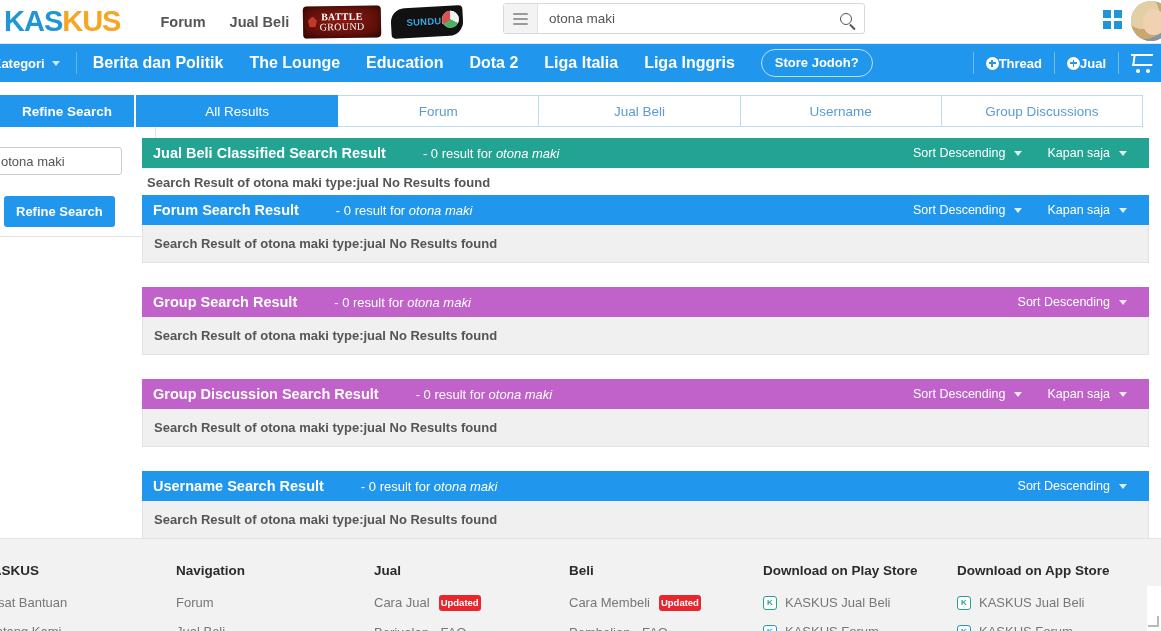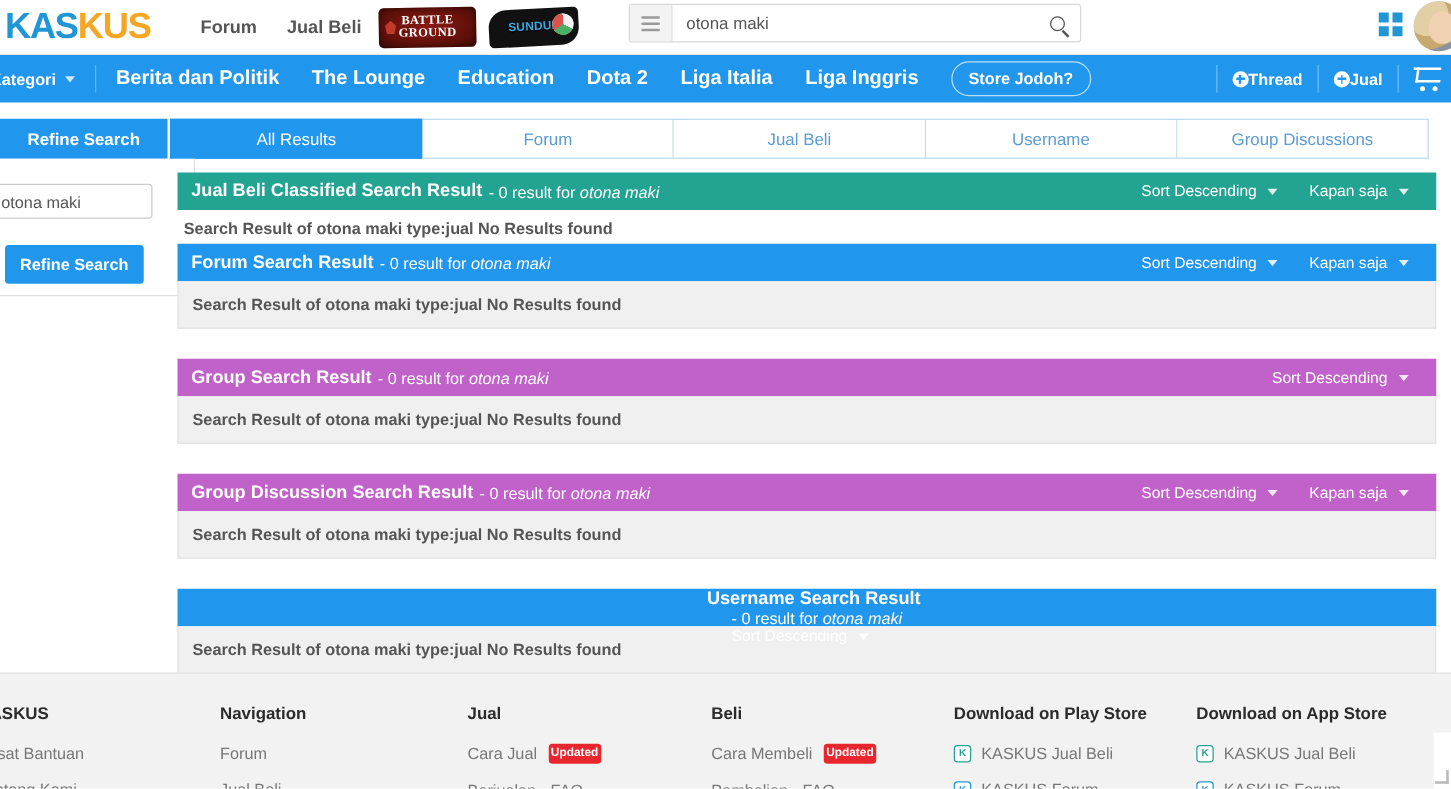--- a/index.html
+++ b/index.html
@@ -27,21 +27,21 @@
 
   .badge-bg {
     width:78px; height:32px; border-radius:4px;
     background: radial-gradient(ellipse at 50% 45%, #8b1a13 0%, #5d1009 70%, #3b0a06 100%);
     display:flex; flex-direction:column; align-items:center; justify-content:center;
     position:relative; transform: rotate(-1deg);
     box-shadow: inset 0 0 6px rgba(0,0,0,.5);
   }
   .badge-bg .bg-l1 { color:#fff; font-size:10px; font-weight:bold; line-height:10px; letter-spacing:.3px;
     font-family:"Liberation Serif", serif; }
-  .badge-bg .bg-l2 { color:#fff; font-size:10px; font-weight:bold; line-height:10px; letter-spacing:.3px;
+  .badge-bg .bg-l2 { color:#fff; font-size:10px; font-weight:normal; line-height:10px; letter-spacing:.3px;
     font-family:"Liberation Serif", serif; }
   .badge-bg .dot { position:absolute; left:5px; top:10px; width:9px; height:11px; background:#c03a2b;
      clip-path: polygon(50% 0,100% 38%,82% 100%,18% 100%,0 38%); }
 
   .badge-si {
     width:72px; height:30px; border-radius:14px 4px 14px 4px;
     background:#111; display:flex; align-items:center; justify-content:center;
     position:relative; transform: rotate(-3deg); overflow:hidden;
   }
   .badge-si .si-txt { color:#3ea8e0; font-size:9.5px; font-weight:bold; line-height:10px; text-align:center;
@@ -119,21 +119,21 @@
   .sb-input { width:130px; height:28px; border:1px solid #ccc; border-radius:3px; background:#fff;
     margin-left:-8px; padding-left:8px; font-size:13px; color:#555; outline:none;
     font-family:"Liberation Sans", sans-serif; }
   .sb-btn { margin-top:21px; margin-left:4px; background:#2196ed; color:#fff; border:none; border-radius:3px;
     padding:8px 12px; font-size:13px; font-weight:bold; cursor:pointer;
     font-family:"Liberation Sans", sans-serif; }
 
   
   .results { position:absolute; left:142px; top:138px; width:1007px; }
   .rblock { margin-bottom:0; }
-  .rbar { height:30px; display:flex; align-items:center; padding:0 0 0 11px; color:#fff; }
+  .rbar { height:30px; display:flex; align-items:center; padding:0 0 0 11px; color:#fff;gap:32px; }
   .rbar .ttl { font-size:14.5px; font-weight:bold; white-space:nowrap; }
   .rbar .sub { font-size:13px; margin-left:5px; white-space:nowrap; }
   .rbar .sub em { font-style:italic; }
   .rbar .spacer { flex:1; }
   .rsort { display:flex; align-items:center; gap:9px; font-size:12.5px; color:#fff; margin-right:22px; }
   .rsort .cw { width:0;height:0;border-left:4px solid transparent;border-right:4px solid transparent;
     border-top:5px solid rgba(255,255,255,.85); }
   .rsort .grp { display:flex; align-items:center; gap:9px; }
   .rbody { font-size:13px; color:#555; font-weight:bold; }
   .card { background:#f0f0f0; border:1px solid #e2e2e2; border-top:none;
@@ -337,21 +337,21 @@
             <div class="grp" style="margin-left: 16px;">
               <span>Kapan saja</span>
               <span class="cw"></span>
             </div>
           </div>
         </div>
         <div class="rbody card">Search Result of otona maki type:jual No Results found</div>
       </div>
       <div class="blk-gap"></div>
       <div class="rblock">
-        <div class="rbar" style="background: rgb(33, 150, 237); flex-direction: column;">
+        <div class="rbar" style="background: rgb(33, 150, 237);">
           <span class="ttl">Username Search Result</span>
           <span class="sub"><span>- 0 result for </span><em>otona maki</em></span>
           <span class="spacer"></span>
           <div class="rsort">
             <div class="grp">
               <span>Sort Descending</span>
               <span class="cw"></span>
             </div>
           </div>
         </div>

